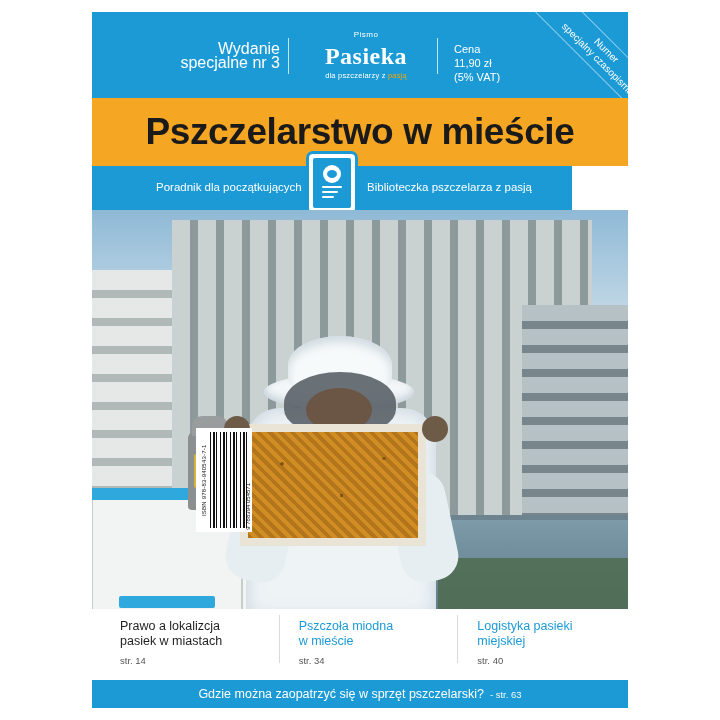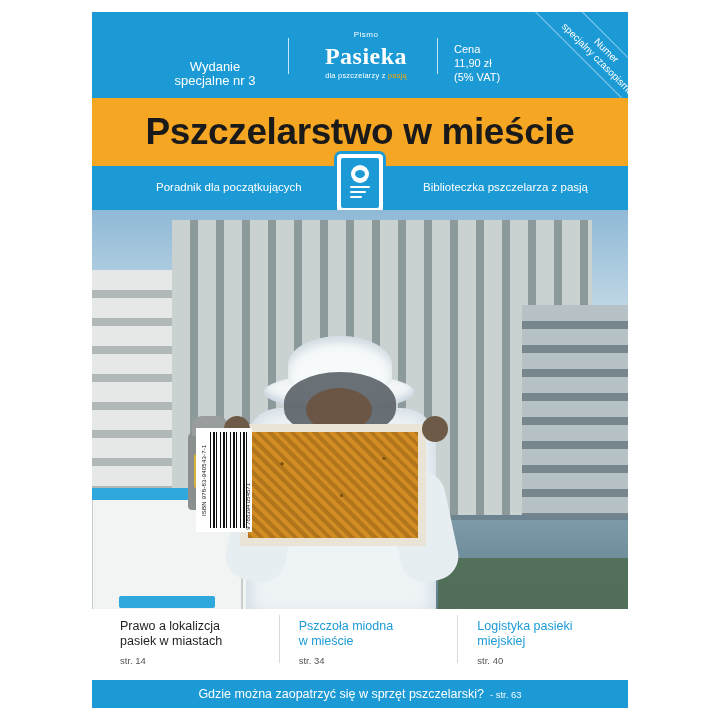--- a/index.html
+++ b/index.html
@@ -27,25 +27,25 @@
     left: 92px;
     top: 12px;
     width: 536px;
     height: 86px;
     background: #1b9ad6;
     overflow: hidden;
   }
   .topbar .edition {
     position: absolute;
     left: 58px;
-    top: 48px;
+    top: 30px;
     width: 130px;
-    text-align: center;
+    text-align: right;
     color: #ffffff;
-    font-size: 13px;
+    font-size: 16px;
     line-height: 14px;
   }
   .topbar .vdiv {
     position: absolute;
     top: 26px;
     width: 1px;
     height: 36px;
     background: rgba(255,255,255,0.75);
   }
   .topbar .vdiv.left { left: 196px; }
@@ -132,21 +132,21 @@
     font-weight: bold;
     color: #1a1a1a;
     letter-spacing: -0.4px;
   }
 
   
   .substrip {
     position: absolute;
     left: 92px;
     top: 166px;
-    width: 536px;
+    width: 480px;
     height: 44px;
     background: #1b9ad6;
   }
   .substrip .left-txt {
     position: absolute;
     left: 64px;
     top: 15px;
     color: #ffffff;
     font-size: 11.5px;
   }

